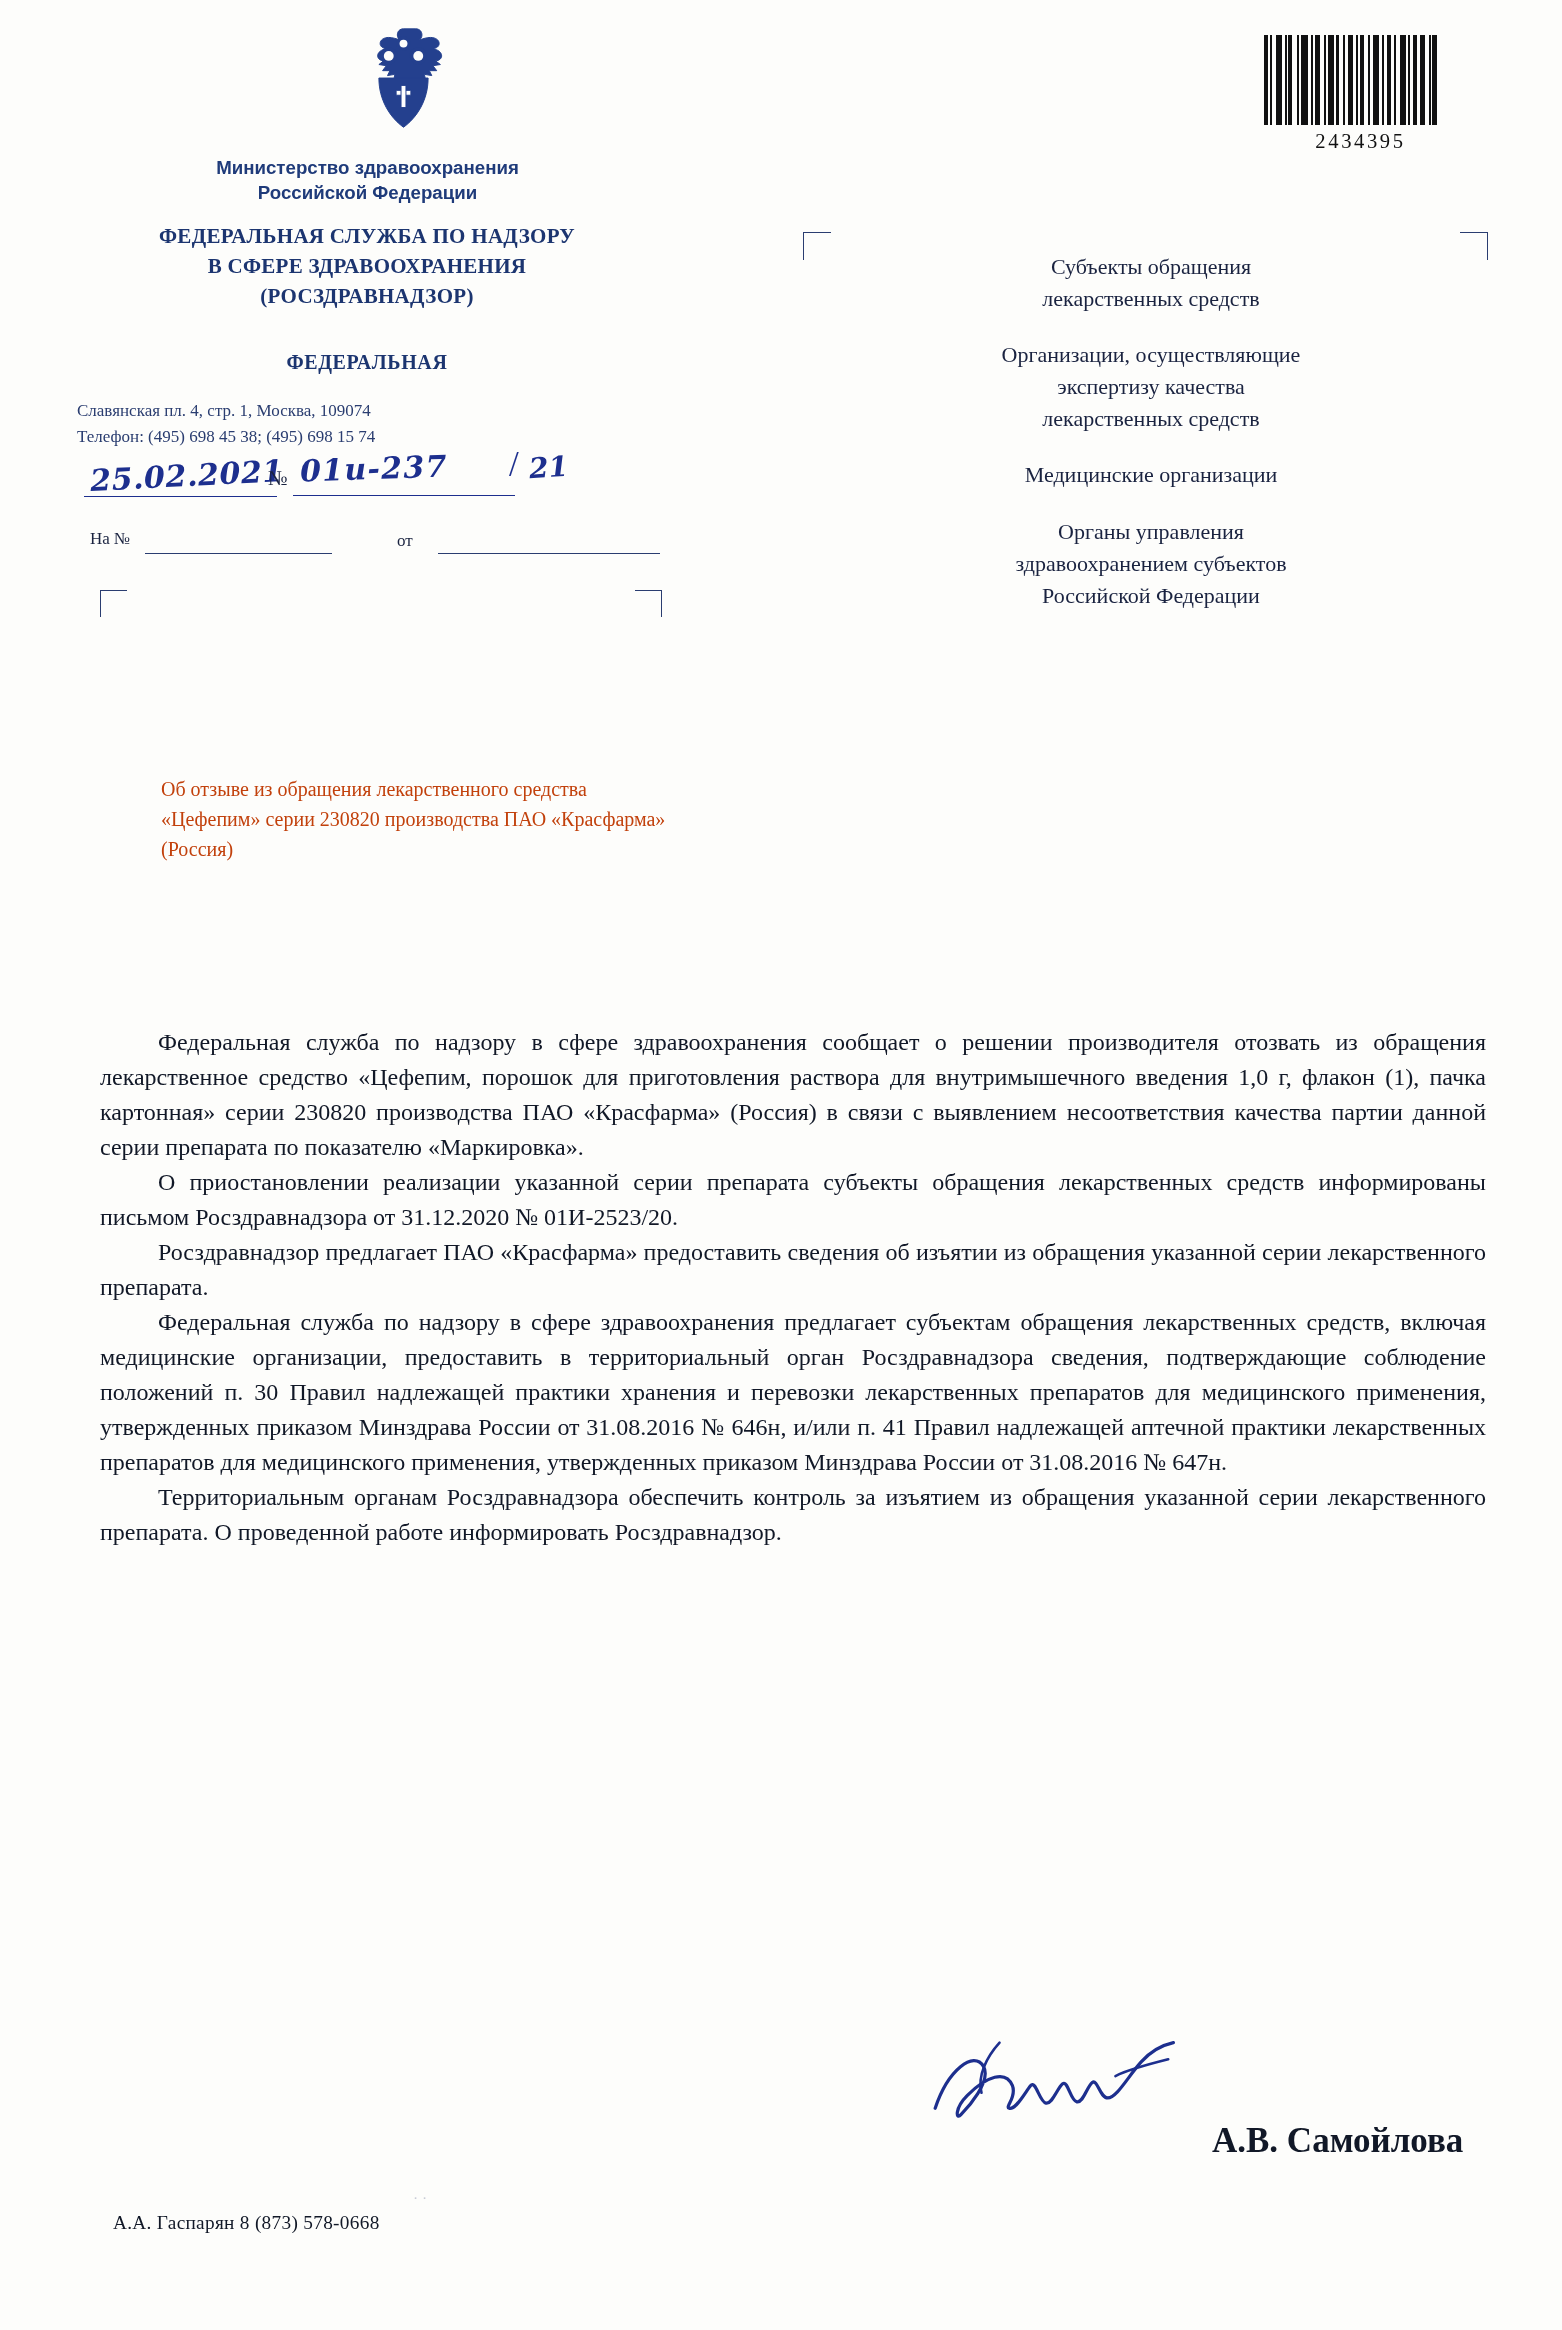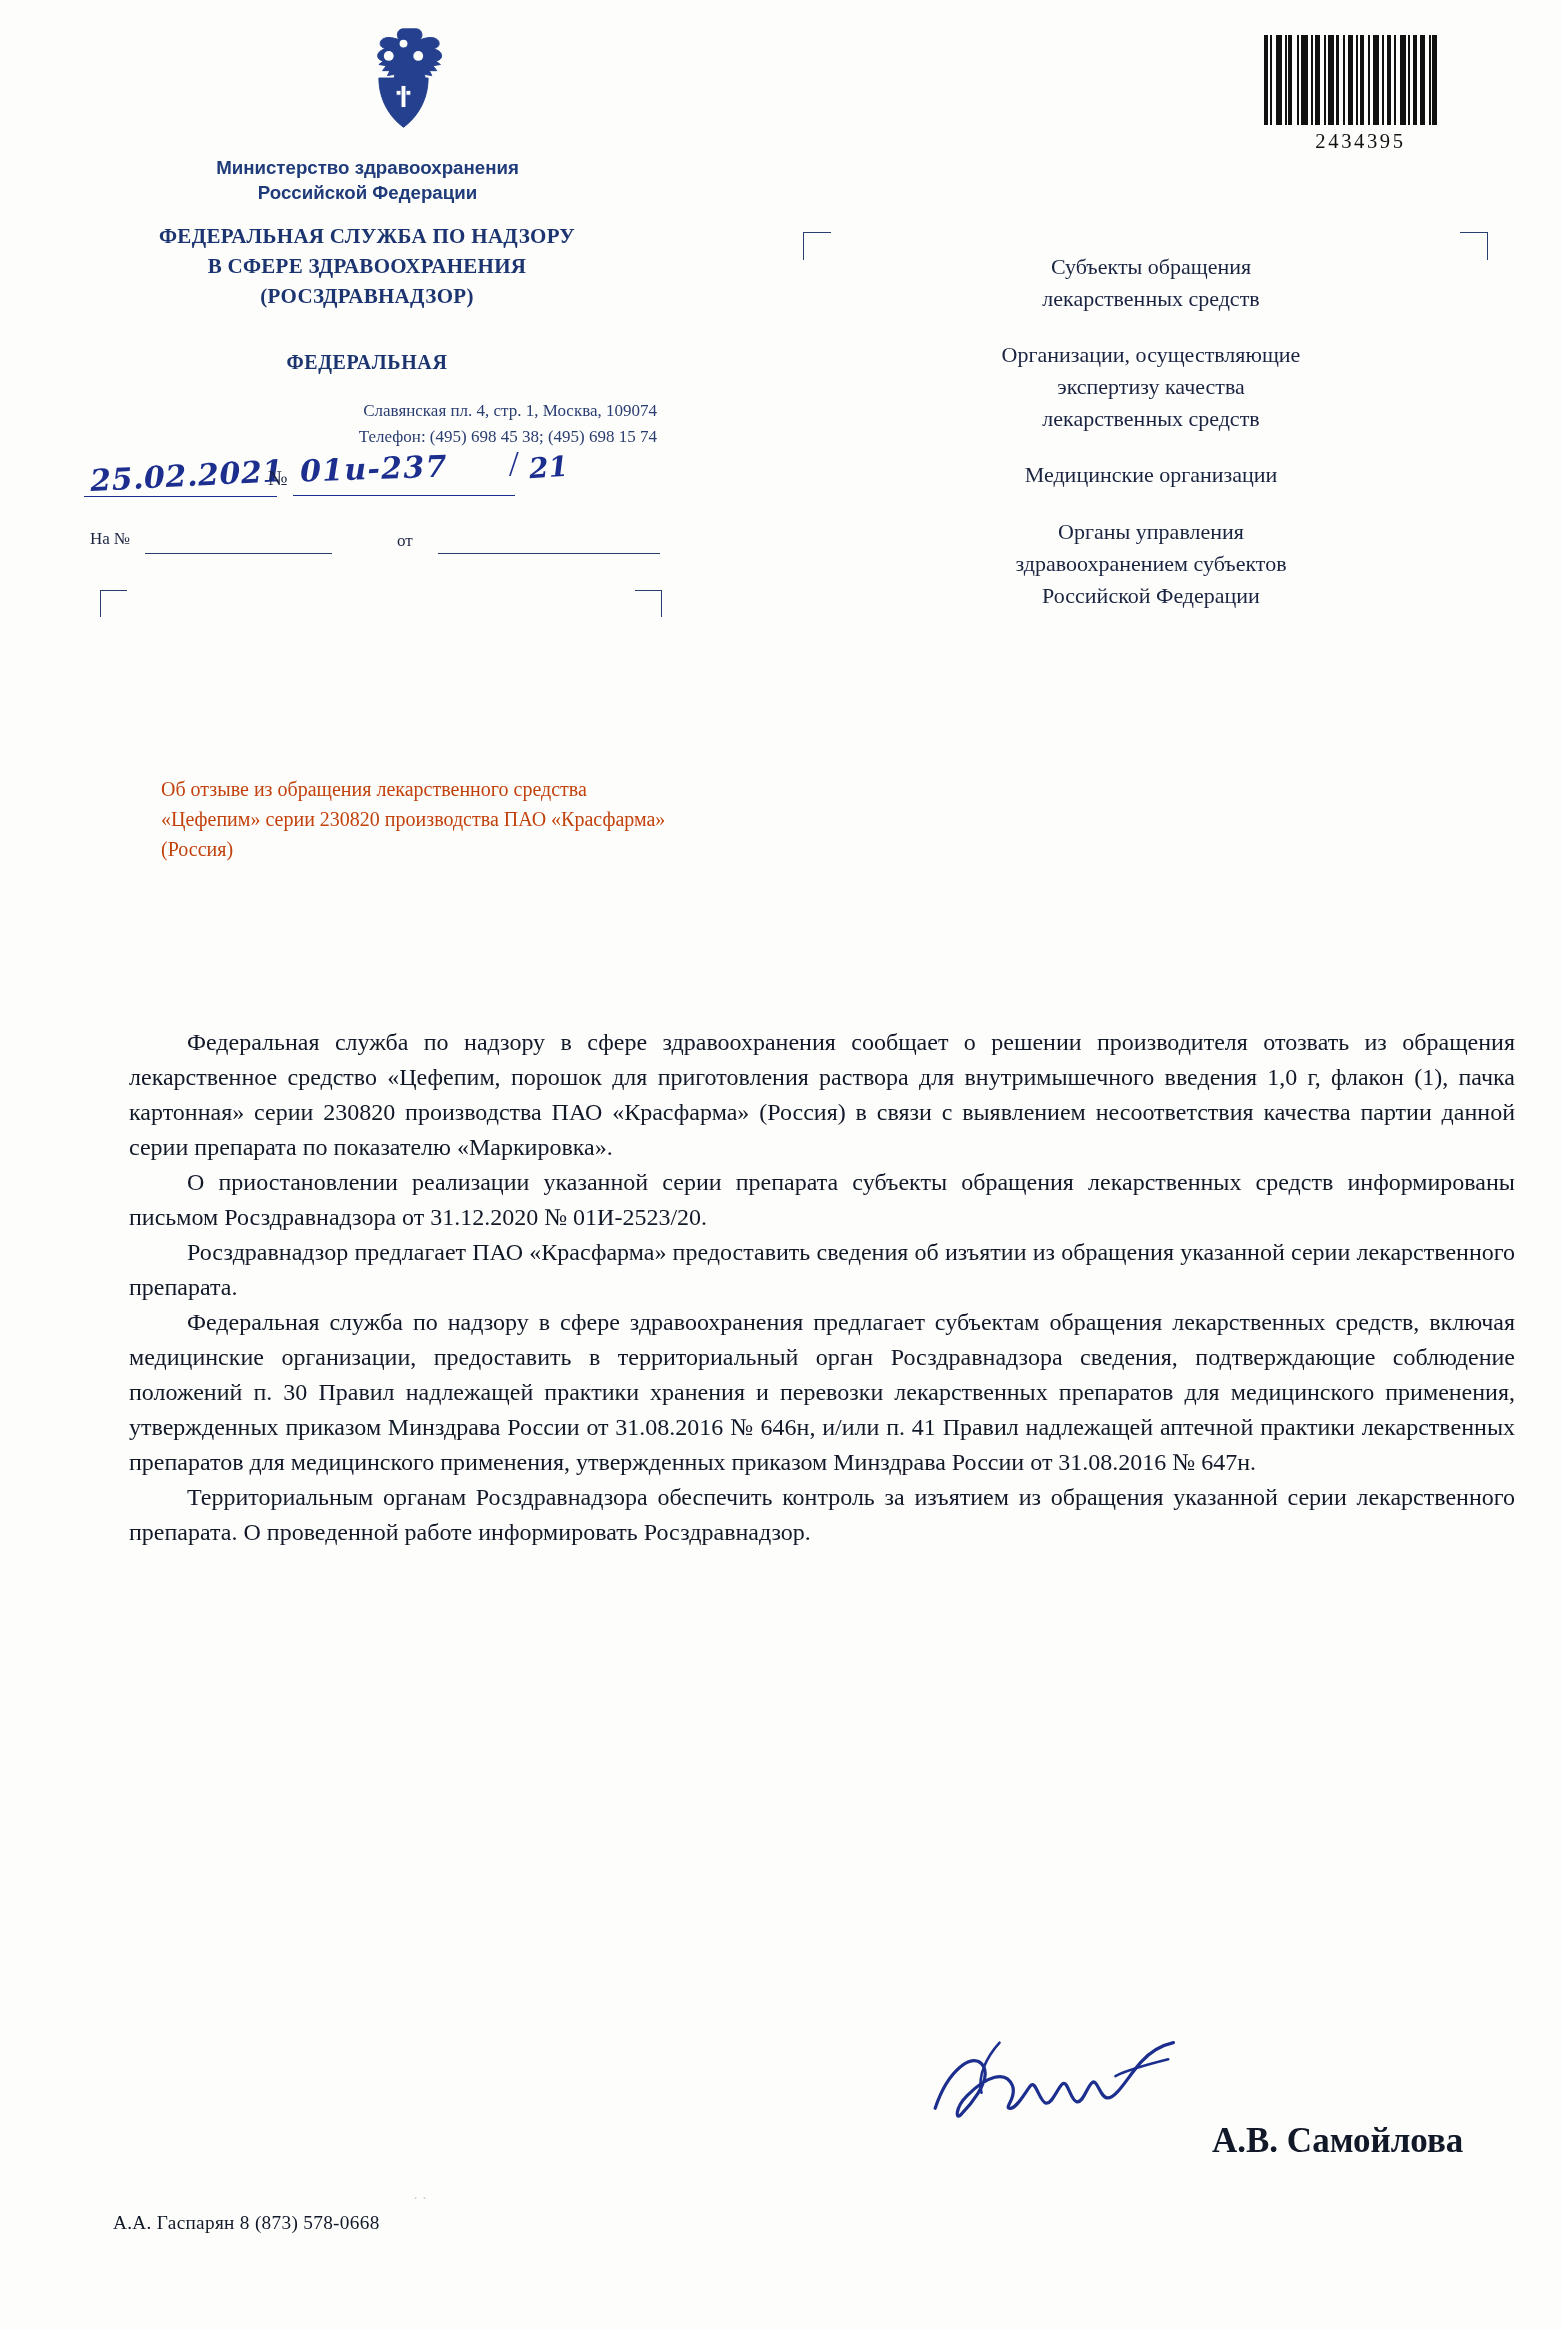--- a/index.html
+++ b/index.html
@@ -68,21 +68,21 @@
     font-weight: bold;
     font-size: 20px;
     color: #1c3570;
     letter-spacing: 0.6px;
   }
   .address {
     position: absolute;
     left: 77px;
     top: 398px;
     width: 580px;
-    text-align: right;
+    text-align: left;
     font-size: 17px;
     line-height: 1.5;
     color: #2a3d70;
   }
 
   
   .hw {
     font-family: "DejaVu Serif", serif;
     color: #1d2f8e;
     font-style: italic;
@@ -232,21 +232,20 @@
   
   .body-text {
     position: absolute;
     left: 100px;
     top: 1025px;
     width: 1386px;
     font-size: 24px;
     line-height: 1.46;
     text-align: justify;
     color: #111827;
-    margin-left: 29px;
   }
   .body-text p {
     margin: 0;
     text-indent: 58px;
   }
 
   
   .signature {
     position: absolute;
     left: 922px;

